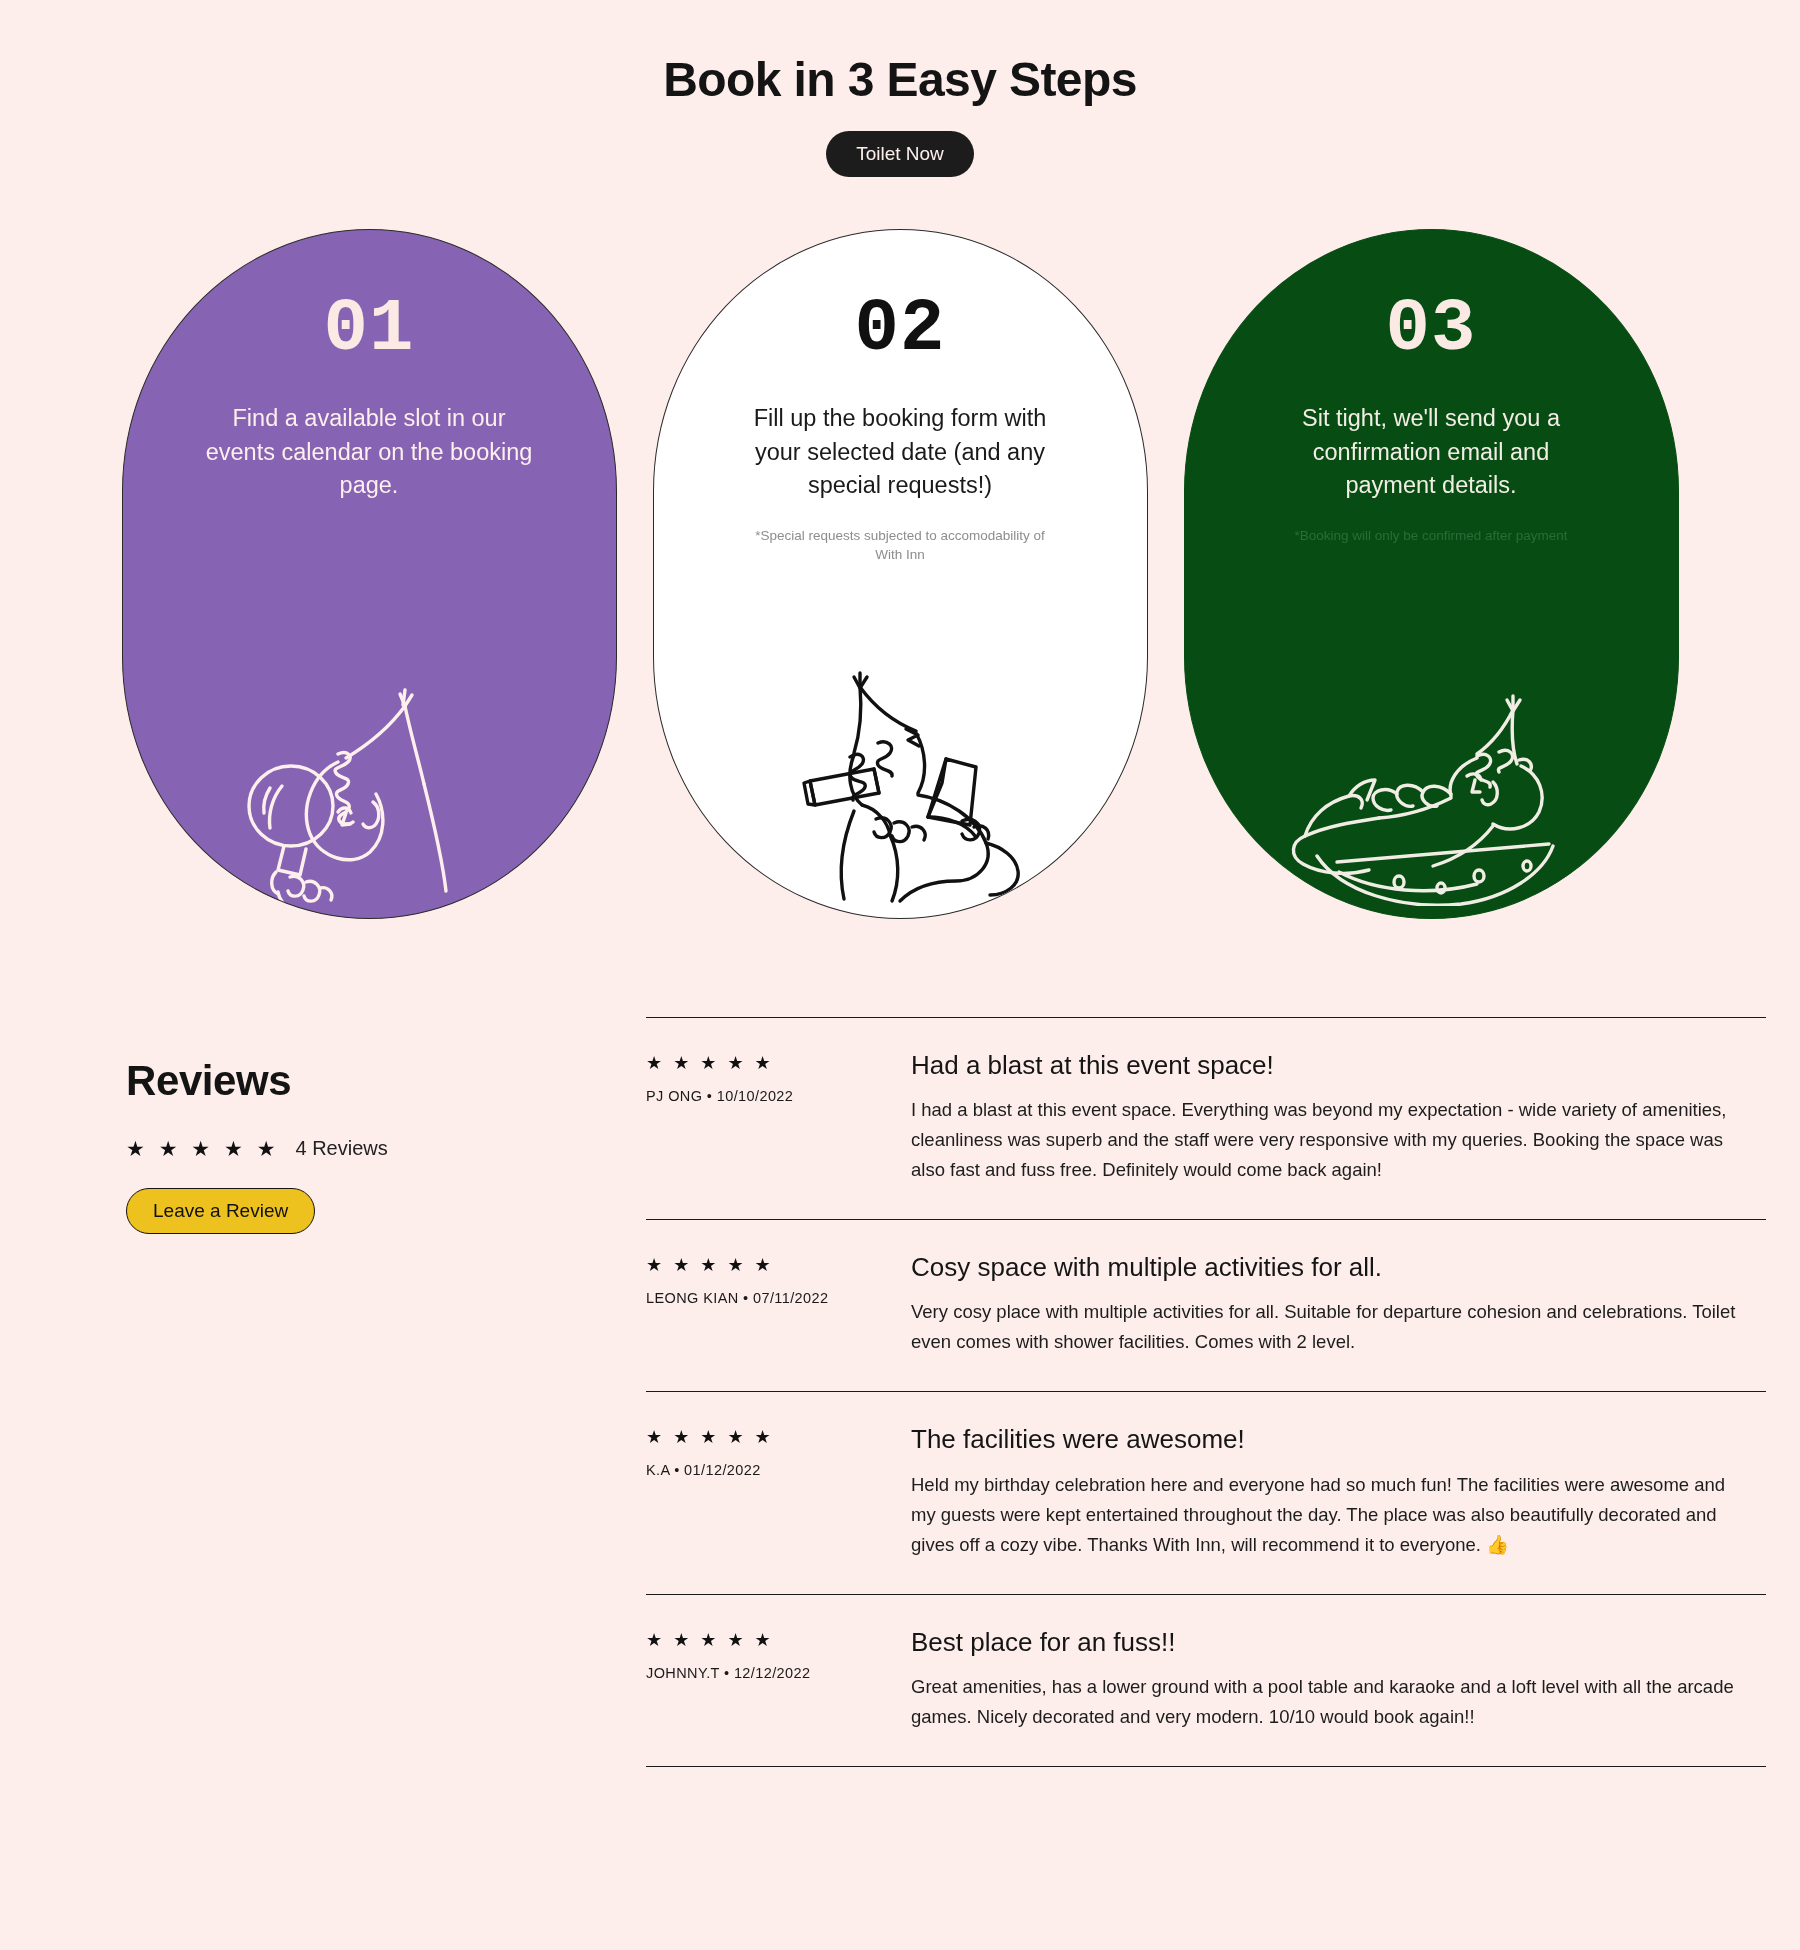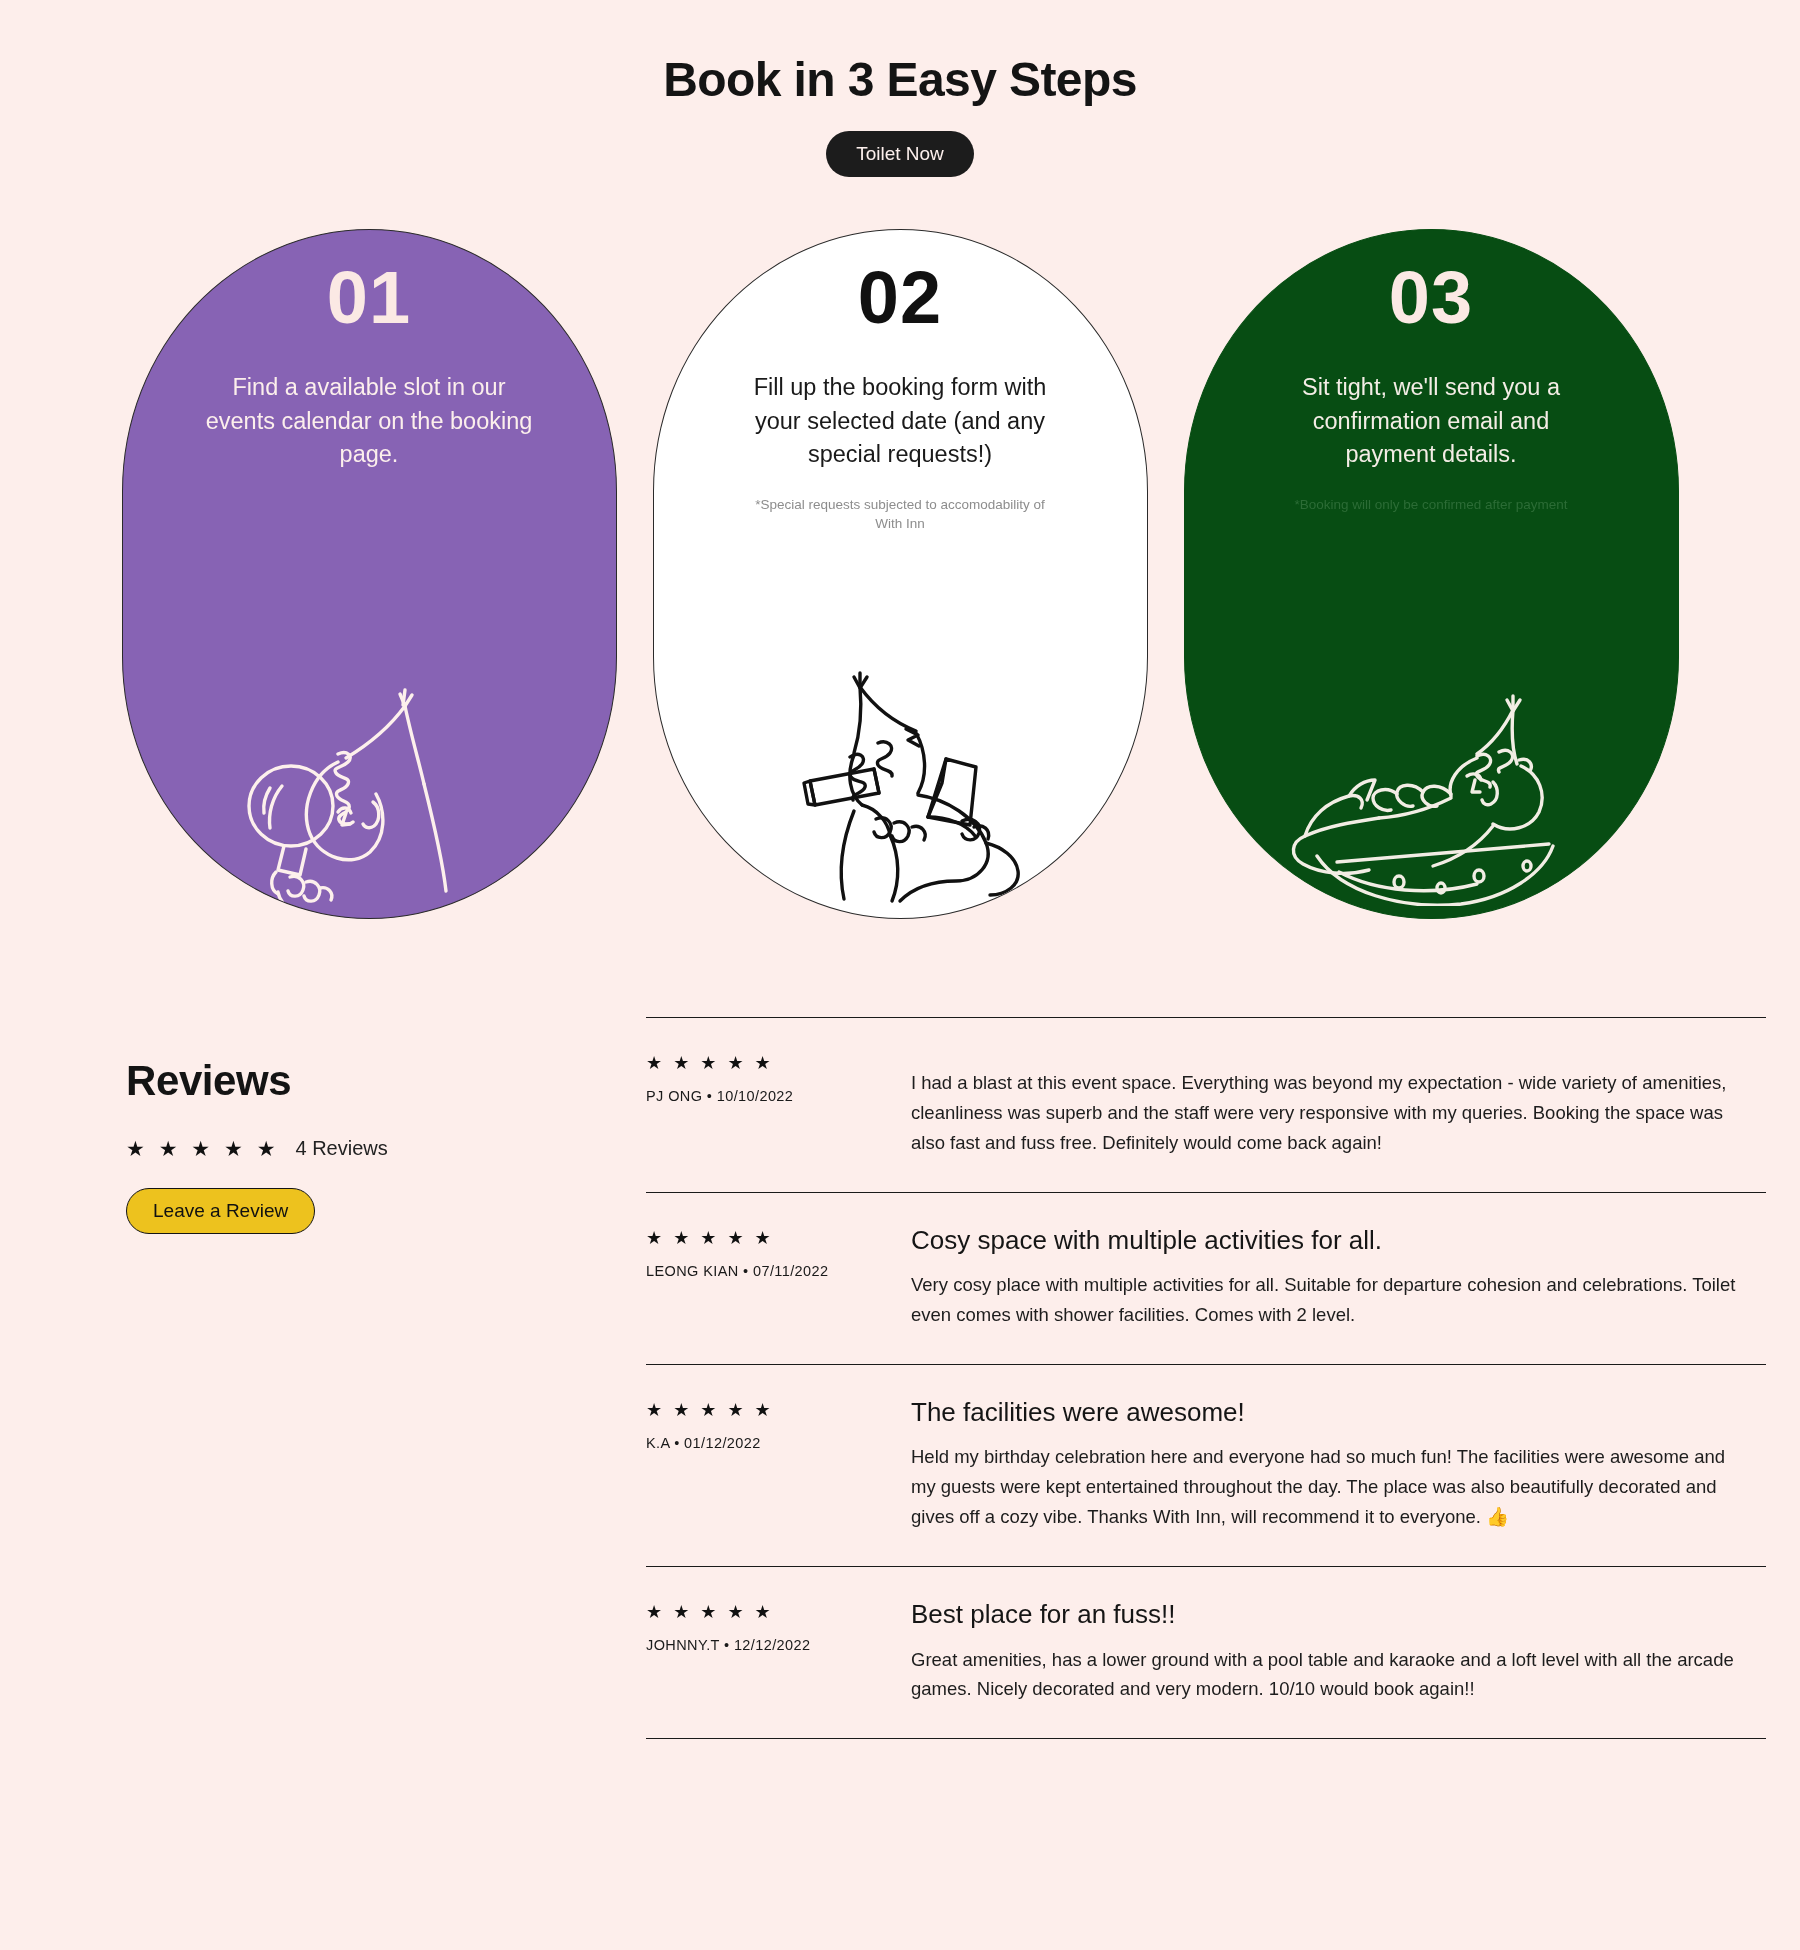--- a/index.html
+++ b/index.html
@@ -66,26 +66,26 @@
     display: flex;
     flex-direction: column;
     align-items: center;
     overflow: hidden;
   }
   .step-card.purple { background: #8763B4; border-color: #2a2a2a; }
   .step-card.white  { background: #FFFFFF; border-color: #2a2a2a; }
   .step-card.green  { background: #074D13; border-color: #074D13; }
 
   .step-number {
-    margin-top: 31px;
+    margin-top: 62px;
     font-size: 74px;
     font-weight: 900;
     letter-spacing: 1px;
     line-height: 1;
-    font-family: Liberation Sans, sans-serif;
+    font-family: Liberation Mono, monospace;
   }
   .purple .step-number { color: #FBE9E4; }
   .white  .step-number { color: #111111; }
   .green  .step-number { color: #FBE9E4; }
 
   .step-desc {
     margin-top: 36px;
     width: 330px;
     text-align: center;
     font-size: 23.5px;
@@ -343,20 +343,21 @@
     </div>
 
     <div class="reviews-right">
 
       <div class="review-item">
         <div class="review-meta">
           <div class="stars small">★ ★ ★ ★ ★</div>
           <div class="review-author">PJ ONG  •  10/10/2022</div>
         </div>
         <div class="review-body">
+          <div class="review-title">Had a blast at this event space!</div>
           <div class="review-text">I had a blast at this event space. Everything was beyond my expectation - wide variety of amenities, cleanliness was superb and the staff were very responsive with my queries. Booking the space was also fast and fuss free. Definitely would come back again!</div>
         </div>
       </div>
 
       <div class="review-item">
         <div class="review-meta">
           <div class="stars small">★ ★ ★ ★ ★</div>
           <div class="review-author">LEONG KIAN  •  07/11/2022</div>
         </div>
         <div class="review-body">

